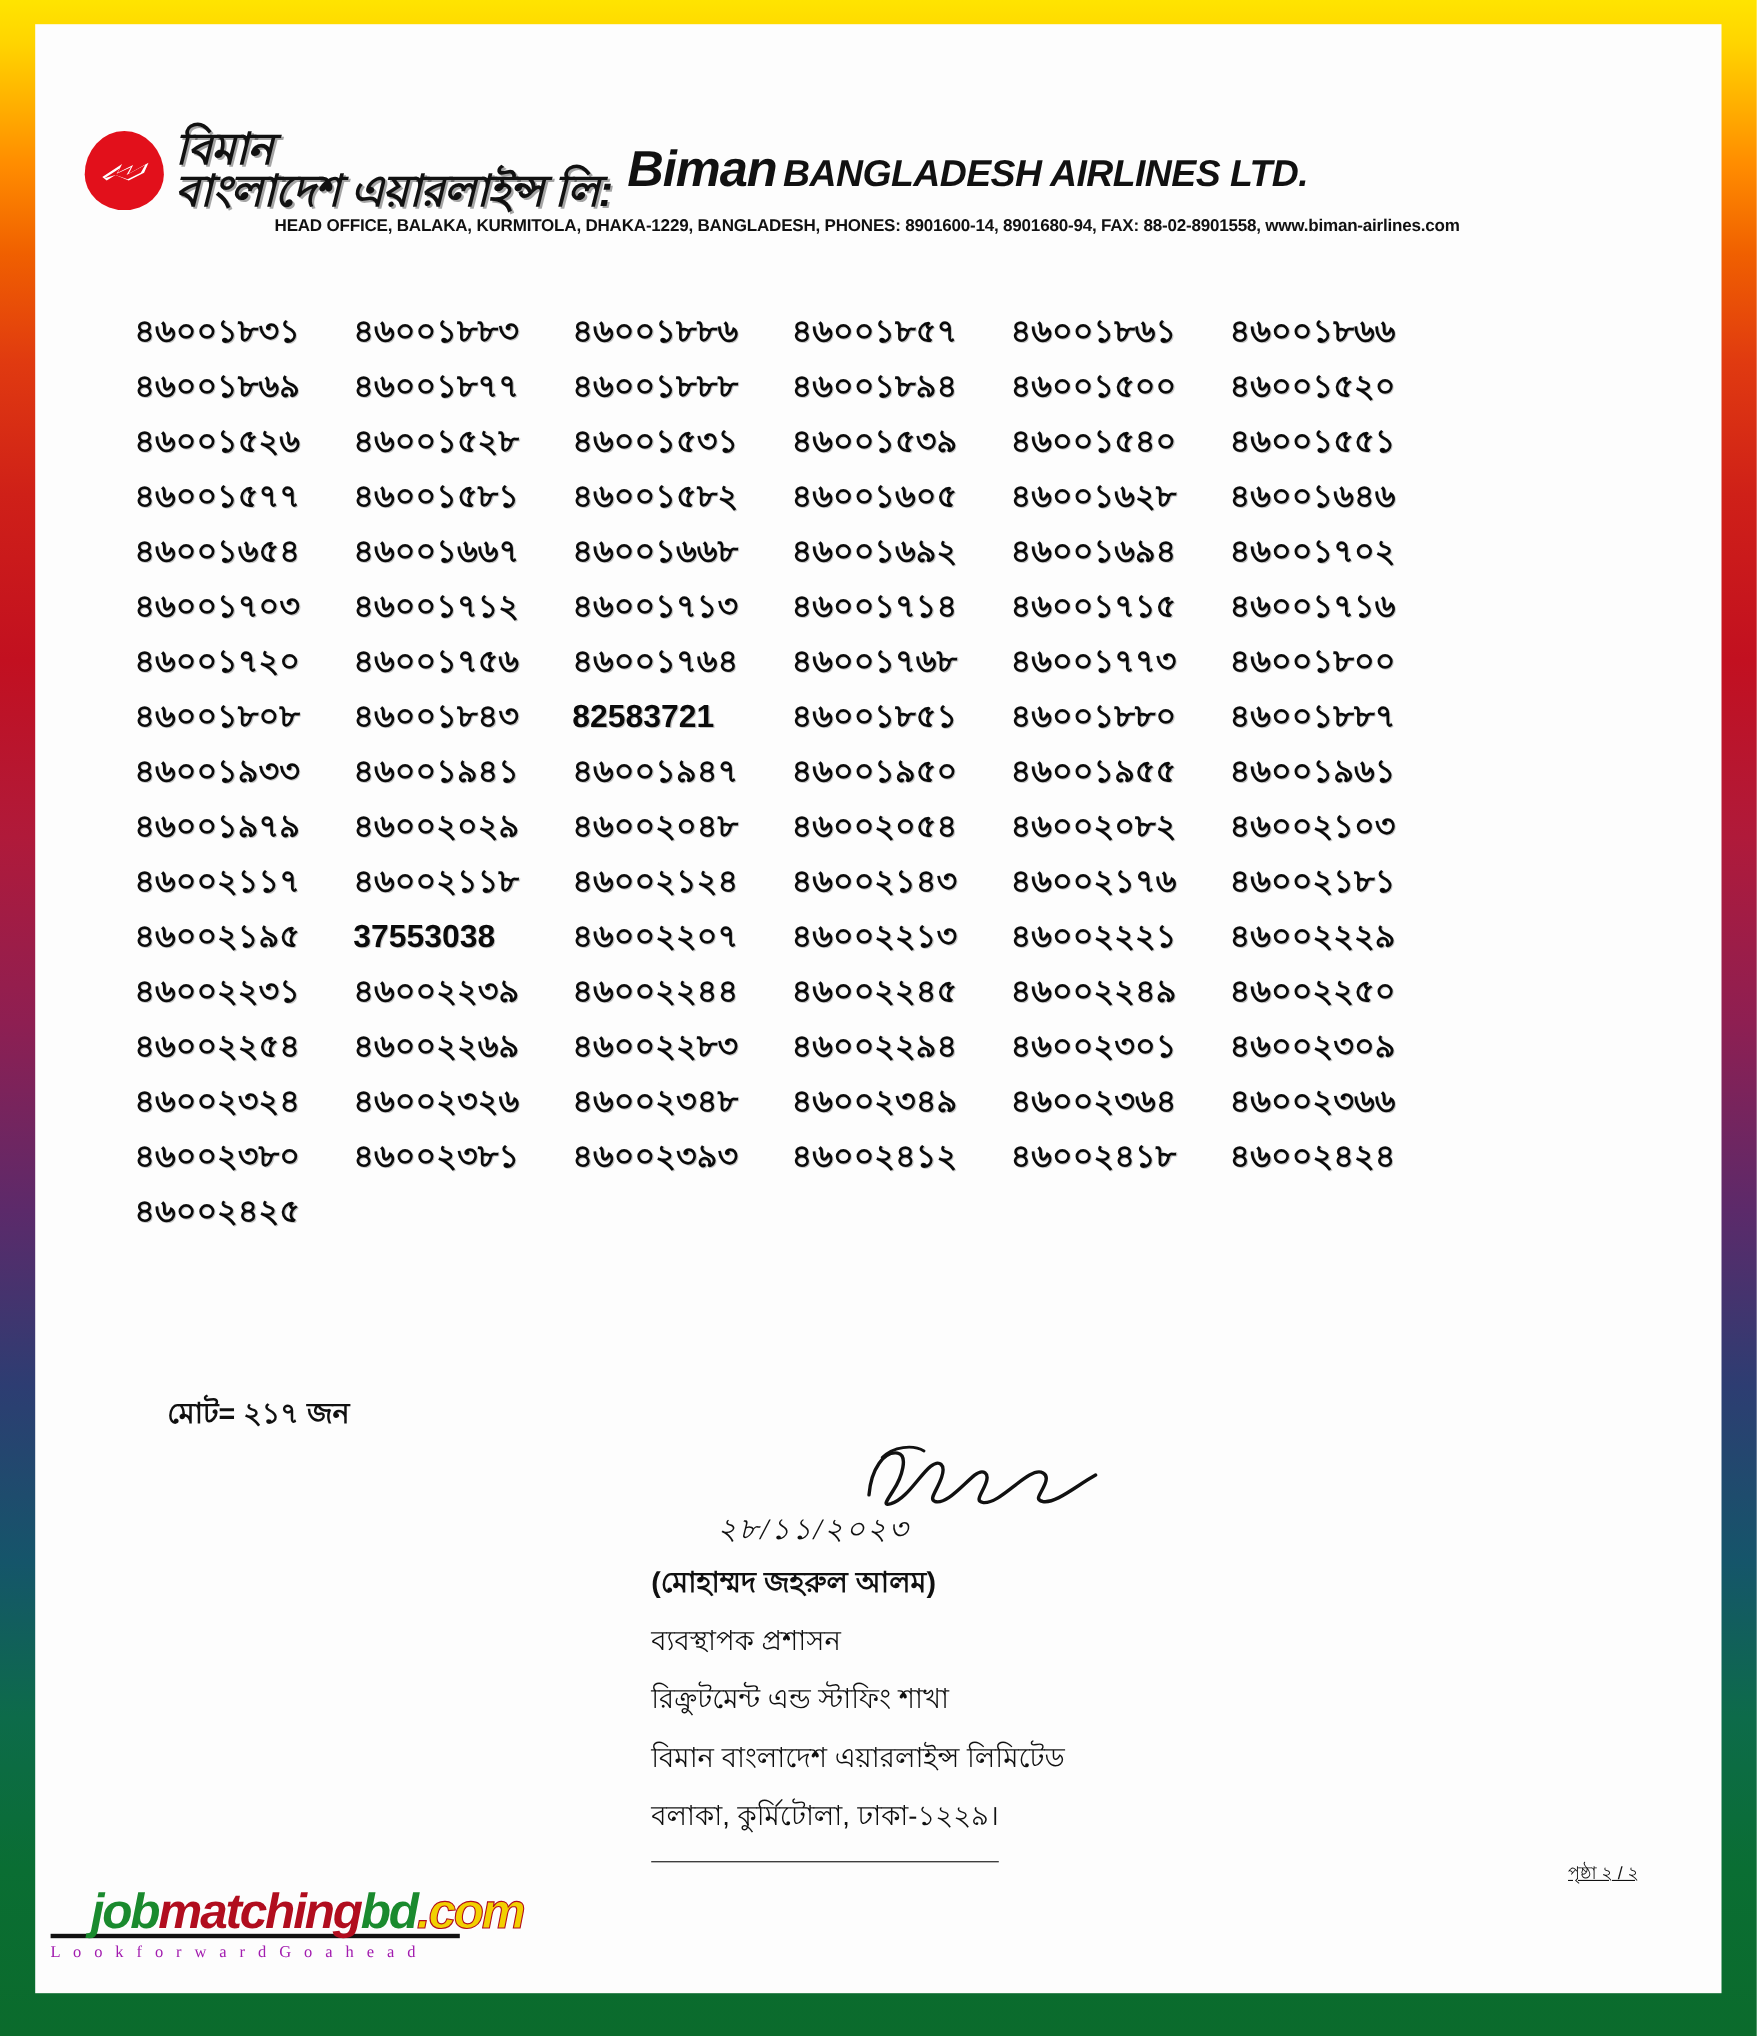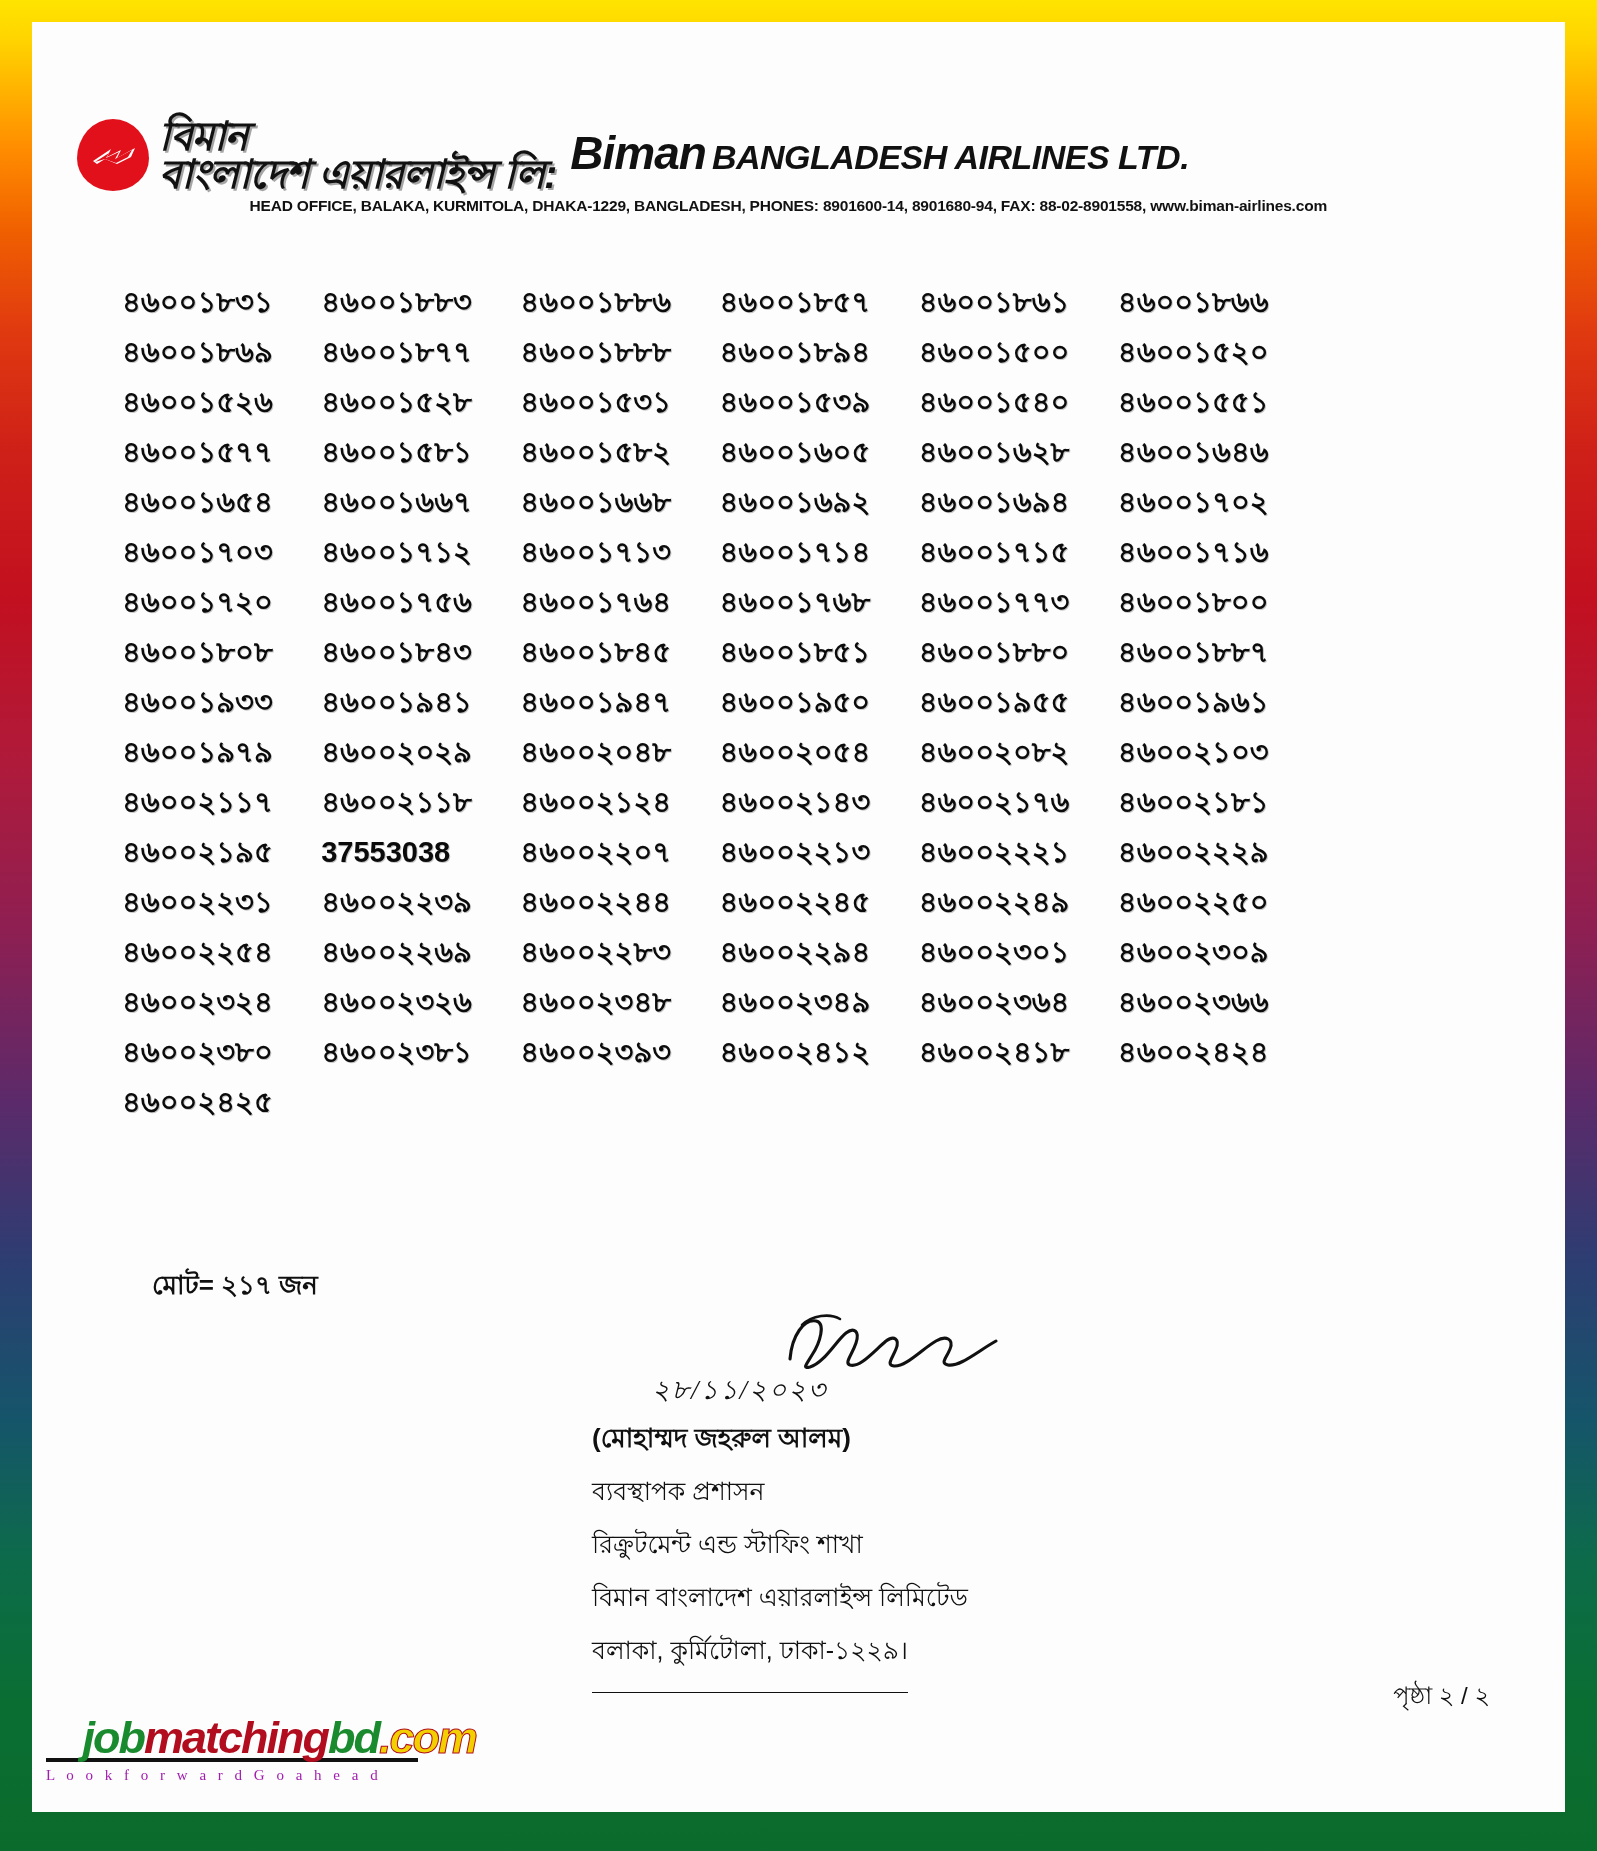--- a/index.html
+++ b/index.html
@@ -79,21 +79,21 @@
   .sig-scribble svg{position:absolute;left:190px;top:-6px;}
   .sig-date{
     font-size:27px;color:#111;margin-top:-6px;margin-left:60px;
     font-family:"Liberation Serif", serif;font-style:italic;letter-spacing:2px;
   }
   .sig-name{font-size:26px;font-weight:bold;color:#101010;margin-top:4px;}
   .sig-line{font-size:25px;color:#101010;margin-top:10px;}
   .sig-line.underline{display:inline-block;border-bottom:1.6px solid #101010;padding-bottom:18px;}
   
   .page-num{
-    position:absolute;right:75px;bottom:95px;font-size:24px;color:#111;
+    position:absolute;right:75px;bottom:95px;font-size:16px;color:#111;text-decoration:underline;
   }
   .wm{
     position:absolute;left:14px;bottom:28px;width:430px;
   }
   .wm-main{
     font-size:45px;font-weight:bold;font-style:italic;letter-spacing:-2px;
     line-height:1;white-space:nowrap;text-align:right;
   }
   .wm-main .g{color:#1a8a2e;}
   .wm-main .r{color:#b10d1e;}
@@ -168,21 +168,21 @@
         <div class="roll">৪৬০০১৭১৫</div>
         <div class="roll">৪৬০০১৭১৬</div>
         <div class="roll">৪৬০০১৭২০</div>
         <div class="roll">৪৬০০১৭৫৬</div>
         <div class="roll">৪৬০০১৭৬৪</div>
         <div class="roll">৪৬০০১৭৬৮</div>
         <div class="roll">৪৬০০১৭৭৩</div>
         <div class="roll">৪৬০০১৮০০</div>
         <div class="roll">৪৬০০১৮০৮</div>
         <div class="roll">৪৬০০১৮৪৩</div>
-        <div class="roll">৪৬০০১৮৪৫</div>
+        <div class="roll">82583721</div>
         <div class="roll">৪৬০০১৮৫১</div>
         <div class="roll">৪৬০০১৮৮০</div>
         <div class="roll">৪৬০০১৮৮৭</div>
         <div class="roll">৪৬০০১৯৩৩</div>
         <div class="roll">৪৬০০১৯৪১</div>
         <div class="roll">৪৬০০১৯৪৭</div>
         <div class="roll">৪৬০০১৯৫০</div>
         <div class="roll">৪৬০০১৯৫৫</div>
         <div class="roll">৪৬০০১৯৬১</div>
         <div class="roll">৪৬০০১৯৭৯</div>

